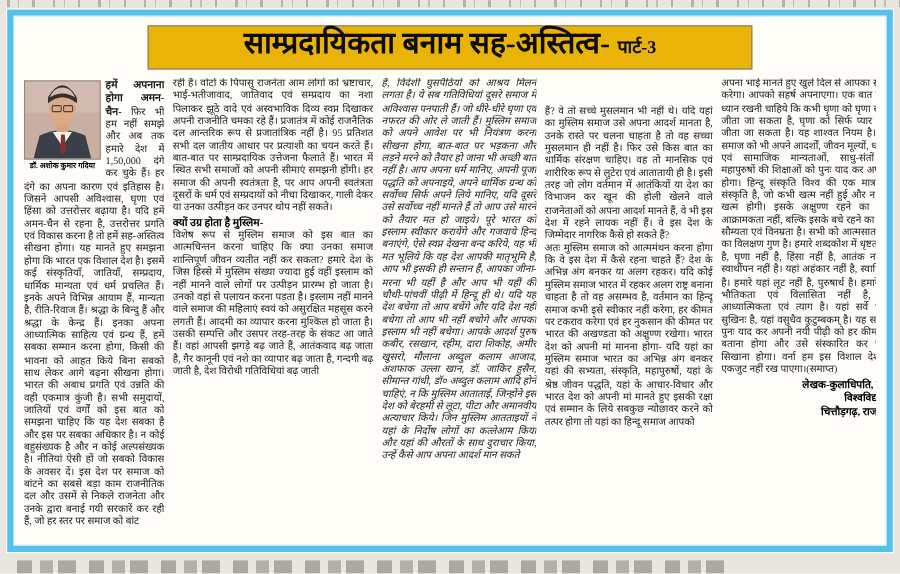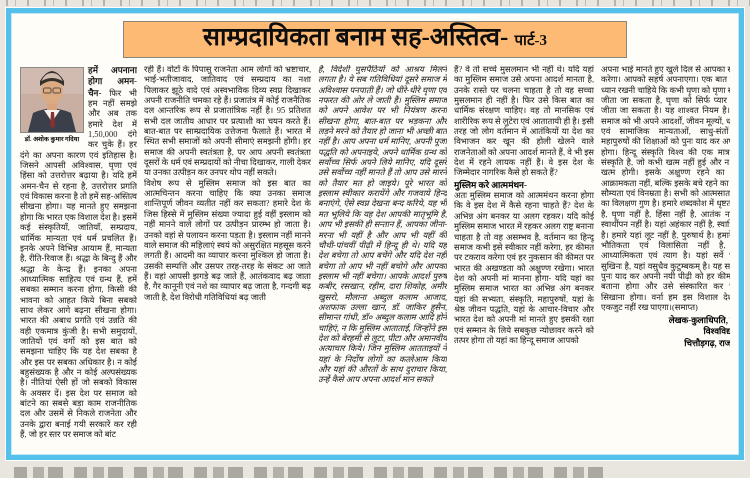--- a/index.html
+++ b/index.html
@@ -22,33 +22,33 @@
       transparent 30px 34px,#6d6a62 34px 49px,transparent 49px 60px);
   }
   .frame{
     position:absolute;left:6px;top:8px;width:738px;height:452px;box-sizing:border-box;
     border:5px solid #55c0e9;background:#fffdf7;
     box-shadow:inset 0 0 0 1px #c2e9f7, 0 0 0 1px #ffffff;
     padding:7px 9px 5px 9px;
   }
   .headline-box{
     width:502px;margin:1px auto 7px auto;border:1px solid #8a867c;
-    text-align:center;padding:1px 0 3px 0;background:#fdba74;
+    text-align:center;padding:1px 0 3px 0;background:#eab308;
   }
   .headline{font-size:25px;line-height:28px;font-weight:bold;color:#0d0d0d;}
   .headline .part{font-size:15px;font-weight:bold;}
   .cols{display:flex;gap:7px;height:388px;overflow:hidden;}
   .col{
     overflow:hidden;text-align:justify;color:#1c1c1c;
     font-size:8.4px;line-height:10.35px;
   }
   .c1{width:117px;flex:none;}
   .c2{width:167px;flex:none;}
   .c3{width:129px;flex:none;font-style:italic;}
-  .c4{width:140px;flex:none;}
+  .c4{width:140px;flex:none;margin-top:23px;}
   .c5{width:146px;flex:none;}
   p.body{margin:0;text-align:justify;}
   .lead{font-weight:bold;font-size:8.8px;}
   .subhead{margin:1px 0 1px 0;font-size:8.9px;font-weight:bold;color:#000;}
   .endmark{font-weight:normal;}
   .photo-wrap{float:left;width:64px;margin:2px 4px 1px 0;text-align:center;}
   .photo{width:62px;height:64px;border:1px solid #8a8a8a;background:#c9b2a4;display:block;}
   .caption{font-size:6.4px;font-weight:bold;margin-top:1px;white-space:nowrap;color:#000;}
   .signature{text-align:right;font-weight:bold;font-size:8.7px;line-height:11.2px;margin-top:2px;color:#000;}
 </style>
@@ -80,30 +80,30 @@
           <rect x="22.5" y="20" width="7.5" height="5" rx="1" fill="none" stroke="#4a4038" stroke-width="0.9"></rect>
           <rect x="32" y="20" width="7.5" height="5" rx="1" fill="none" stroke="#4a4038" stroke-width="0.9"></rect>
         </svg>
         <div class="caption">डॉ. अशोक कुमार गदिया</div>
       </div>
       <p class="body"><span class="lead">हमें अपनाना होगा अमन-चैन-</span> <span>फिर भी हम नहीं समझे और अब तक हमारे देश में 1,50,000 दंगे कर चुके हैं। हर दंगे का अपना कारण एवं इतिहास है। जिसने आपसी अविश्वास, घृणा एवं हिंसा को उत्तरोत्तर बढ़ाया है। यदि हमें अमन-चैन से रहना है, उत्तरोत्तर प्रगति एवं विकास करना है तो हमें सह-अस्तित्व सीखना होगा। यह मानते हुए समझना होगा कि भारत एक विशाल देश है। इसमें कई संस्कृतियाँ, जातियाँ, सम्प्रदाय, धार्मिक मान्यता एवं धर्म प्रचलित हैं। इनके अपने विभिन्न आयाम हैं, मान्यता है, रीति-रिवाज हैं। श्रद्धा के बिन्दु हैं और श्रद्धा के केन्द्र हैं। इनका अपना आध्यात्मिक साहित्य एवं ग्रन्थ हैं, हमें सबका सम्मान करना होगा, किसी की भावना को आहत किये बिना सबको साथ लेकर आगे बढ़ना सीखना होगा। भारत की अबाध प्रगति एवं उन्नति की वही एकमात्र कुंजी है। सभी समुदायों, जातियों एवं वर्गों को इस बात को समझना चाहिए कि यह देश सबका है और इस पर सबका अधिकार है। न कोई बहुसंख्यक है और न कोई अल्पसंख्यक है। नीतियां ऐसी हों जो सबको विकास के अवसर दें। इस देश पर समाज को बांटने का सबसे बड़ा काम राजनीतिक दल और उसमें से निकले राजनेता और उनके द्वारा बनाई गयी सरकारें कर रही हैं, जो हर स्तर पर समाज को बांट</span></p>
     </div>
 
     <div class="col c2">
       <p class="body"><span>रही हैं। वोटों के पिपासु राजनेता आम लोगों को भ्रष्टाचार, भाई-भतीजावाद, जातिवाद एवं सम्प्रदाय का नशा पिलाकर झूठे वादे एवं अस्वभाविक दिव्य स्वप्न दिखाकर अपनी राजनीति चमका रहे हैं। प्रजातंत्र में कोई राजनैतिक दल आन्तरिक रूप से प्रजातांत्रिक नहीं है। 95 प्रतिशत सभी दल जातीय आधार पर प्रत्याशी का चयन करते हैं। बात-बात पर साम्प्रदायिक उत्तेजना फैलाते हैं। भारत में स्थित सभी समाजों को अपनी सीमाएं समझनी होंगी। हर समाज की अपनी स्वतंत्रता है, पर आप अपनी स्वतंत्रता दूसरों के धर्म एवं सम्प्रदायों को नीचा दिखाकर, गाली देकर या उनका उत्पीड़न कर उनपर थोप नहीं सकते।</span></p>
+      <h3 class="subhead">क्यों उग्र होता है मुस्लिम-</h3>
       <p class="body"><span>विशेष रूप से मुस्लिम समाज को इस बात का आत्मचिन्तन करना चाहिए कि क्या उनका समाज शान्तिपूर्ण जीवन व्यतीत नहीं कर सकता? हमारे देश के जिस हिस्से में मुस्लिम संख्या ज्यादा हुई वहीं इस्लाम को नहीं मानने वाले लोगों पर उत्पीड़न प्रारम्भ हो जाता है। उनको वहां से पलायन करना पड़ता है। इस्लाम नहीं मानने वाले समाज की महिलाएं स्वयं को असुरक्षित महसूस करने लगती हैं। आदमी का व्यापार करना मुश्किल हो जाता है। उसकी सम्पत्ति और उसपर तरह-तरह के संकट आ जाते हैं। वहां आपसी झगड़े बढ़ जाते हैं, आतंकवाद बढ़ जाता है, गैर कानूनी एवं नशे का व्यापार बढ़ जाता है, गन्दगी बढ़ जाती है, देश विरोधी गतिविधियां बढ़ जाती</span></p>
     </div>
 
     <div class="col c3">
       <p class="body"><span>है, विदेशी घुसपैठियों को आश्रय मिलने लगता है। ये सब गतिविधियां दूसरे समाज में अविश्वास पनपाती हैं। जो धीरे-धीरे घृणा एवं नफरत की ओर ले जाती हैं। मुस्लिम समाज को अपने आवेश पर भी नियंत्रण करना सीखना होगा, बात-बात पर भड़कना और लड़ने मरने को तैयार हो जाना भी अच्छी बात नहीं है। आप अपना धर्म मानिए, अपनी पूजा पद्धति को अपनाइये, अपने धार्मिक ग्रन्थ को सर्वोच्च सिर्फ अपने लिये मानिए, यदि दूसरे उसे सर्वोच्च नहीं मानते हैं तो आप उसे मारने को तैयार मत हो जाइये। पूरे भारत को इस्लाम स्वीकार करायेंगे और गजवाये हिन्द बनाएंगे, ऐसे स्वप्न देखना बन्द करिये, यह भी मत भूलिये कि यह देश आपकी मातृभूमि है, आप भी इसकी ही सन्तान हैं, आपका जीना-मरना भी यहीं है और आप भी यहीं की चौथी-पांचवीं पीढ़ी में हिन्दू ही थे। यदि यह देश बचेगा तो आप बचेंगे और यदि देश नहीं बचेगा तो आप भी नहीं बचोगे और आपका इस्लाम भी नहीं बचेगा। आपके आदर्श पुरुष कबीर, रसखान, रहीम, दारा शिकोह, अमीर खुसरो, मौलाना अब्दुल कलाम आजाद, अशफाक उल्ला खान, डॉ. जाकिर हुसैन, सीमान्त गांधी, डॉ० अब्दुल कलाम आदि होने चाहिएं, न कि मुस्लिम आताताई, जिन्होंने इस देश को बेरहमी से लूटा, पीटा और अमानवीय अत्याचार किये। जिन मुस्लिम आतताइयों ने यहां के निर्दोष लोगों का कत्लेआम किया और यहां की औरतों के साथ दुराचार किया, उन्हें कैसे आप अपना आदर्श मान सकते</span></p>
     </div>
 
     <div class="col c4">
       <p class="body"><span>हैं? वे तो सच्चे मुसलमान भी नहीं थे। यदि यहां का मुस्लिम समाज उसे अपना आदर्श मानता है, उनके रास्ते पर चलना चाहता है तो वह सच्चा मुसलमान ही नहीं है। फिर उसे किस बात का धार्मिक संरक्षण चाहिए। वह तो मानसिक एवं शारीरिक रूप से लुटेरा एवं आतातायी ही है। इसी तरह जो लोग वर्तमान में आतंकियों या देश का विभाजन कर खून की होली खेलने वाले राजनेताओं को अपना आदर्श मानते हैं, वे भी इस देश में रहने लायक नहीं हैं। वे इस देश के जिम्मेदार नागरिक कैसे हो सकते हैं?</span></p>
-      <h3 class="subhead">मुस्लिम करे आत्ममंथन-</h3>
       <p class="body"><span>अतः मुस्लिम समाज को आत्ममंथन करना होगा कि वे इस देश में कैसे रहना चाहते हैं? देश के अभिन्न अंग बनकर या अलग रहकर। यदि कोई मुस्लिम समाज भारत में रहकर अलग राष्ट्र बनाना चाहता है तो वह असम्भव है, वर्तमान का हिन्दू समाज कभी इसे स्वीकार नहीं करेगा, हर कीमत पर टकराव करेगा एवं हर नुकसान की कीमत पर भारत की अखण्डता को अक्षुण्ण रखेगा। भारत देश को अपनी मां मानना होगा- यदि यहां का मुस्लिम समाज भारत का अभिन्न अंग बनकर यहां की सभ्यता, संस्कृति, महापुरुषों, यहां के श्रेष्ठ जीवन पद्धति, यहां के आचार-विचार और भारत देश को अपनी मां मानते हुए इसकी रक्षा एवं सम्मान के लिये सबकुछ न्योछावर करने को तत्पर होगा तो यहां का हिन्दू समाज आपको</span></p>
     </div>
 
     <div class="col c5">
       <p class="body"><span>अपना भाई मानते हुए खुले दिल से आपका स्वागत करेगा। आपको सहर्ष अपनाएगा। एक बात हमेशा ध्यान रखनी चाहिये कि कभी घृणा को घृणा से नहीं जीता जा सकता है, घृणा को सिर्फ प्यार से ही जीता जा सकता है। यह शाश्वत नियम है। हिन्दू समाज को भी अपने आदर्शों, जीवन मूल्यों, धार्मिक एवं सामाजिक मान्यताओं, साधु-संतों एवं महापुरुषों की शिक्षाओं को पुनः याद कर अपनाना होगा। हिन्दू संस्कृति विश्व की एक मात्र ऐसी संस्कृति है, जो कभी खत्म नहीं हुई और न कभी खत्म होगी। इसके अक्षुण्ण रहने का रहस्य आक्रामकता नहीं, बल्कि इसके बचे रहने का रहस्य सौम्यता एवं विनम्रता है। सभी को आत्मसात करने का विलक्षण गुण है। हमारे शब्दकोश में धृष्टता नहीं है, घृणा नहीं है, हिंसा नहीं है, आतंक नहीं है, स्वार्थीपन नहीं है। यहां अहंकार नहीं है, स्वाभिमान है। हमारे यहां लूट नहीं है, पुरुषार्थ है। हमारे यहां भौतिकता एवं विलासिता नहीं है, यहां आध्यात्मिकता एवं त्याग है। यहां सर्वे भवन्तु सुखिनः है, यहां वसुधैव कुटुम्बकम् है। यह सब हमें पुनः याद कर अपनी नयी पीढ़ी को हर कीमत पर बताना होगा और उसे संस्कारित कर चलना सिखाना होगा। वर्ना हम इस विशाल देश को एकजुट नहीं रख पाएगा।</span><span class="endmark">(समाप्त)</span></p>
       <div class="signature">
         <div>लेखक-कुलाधिपति, मेवाड़</div>
         <div>विश्वविद्यालय,</div>
         <div>चित्तौड़गढ़, राजस्थान</div>
       </div>

